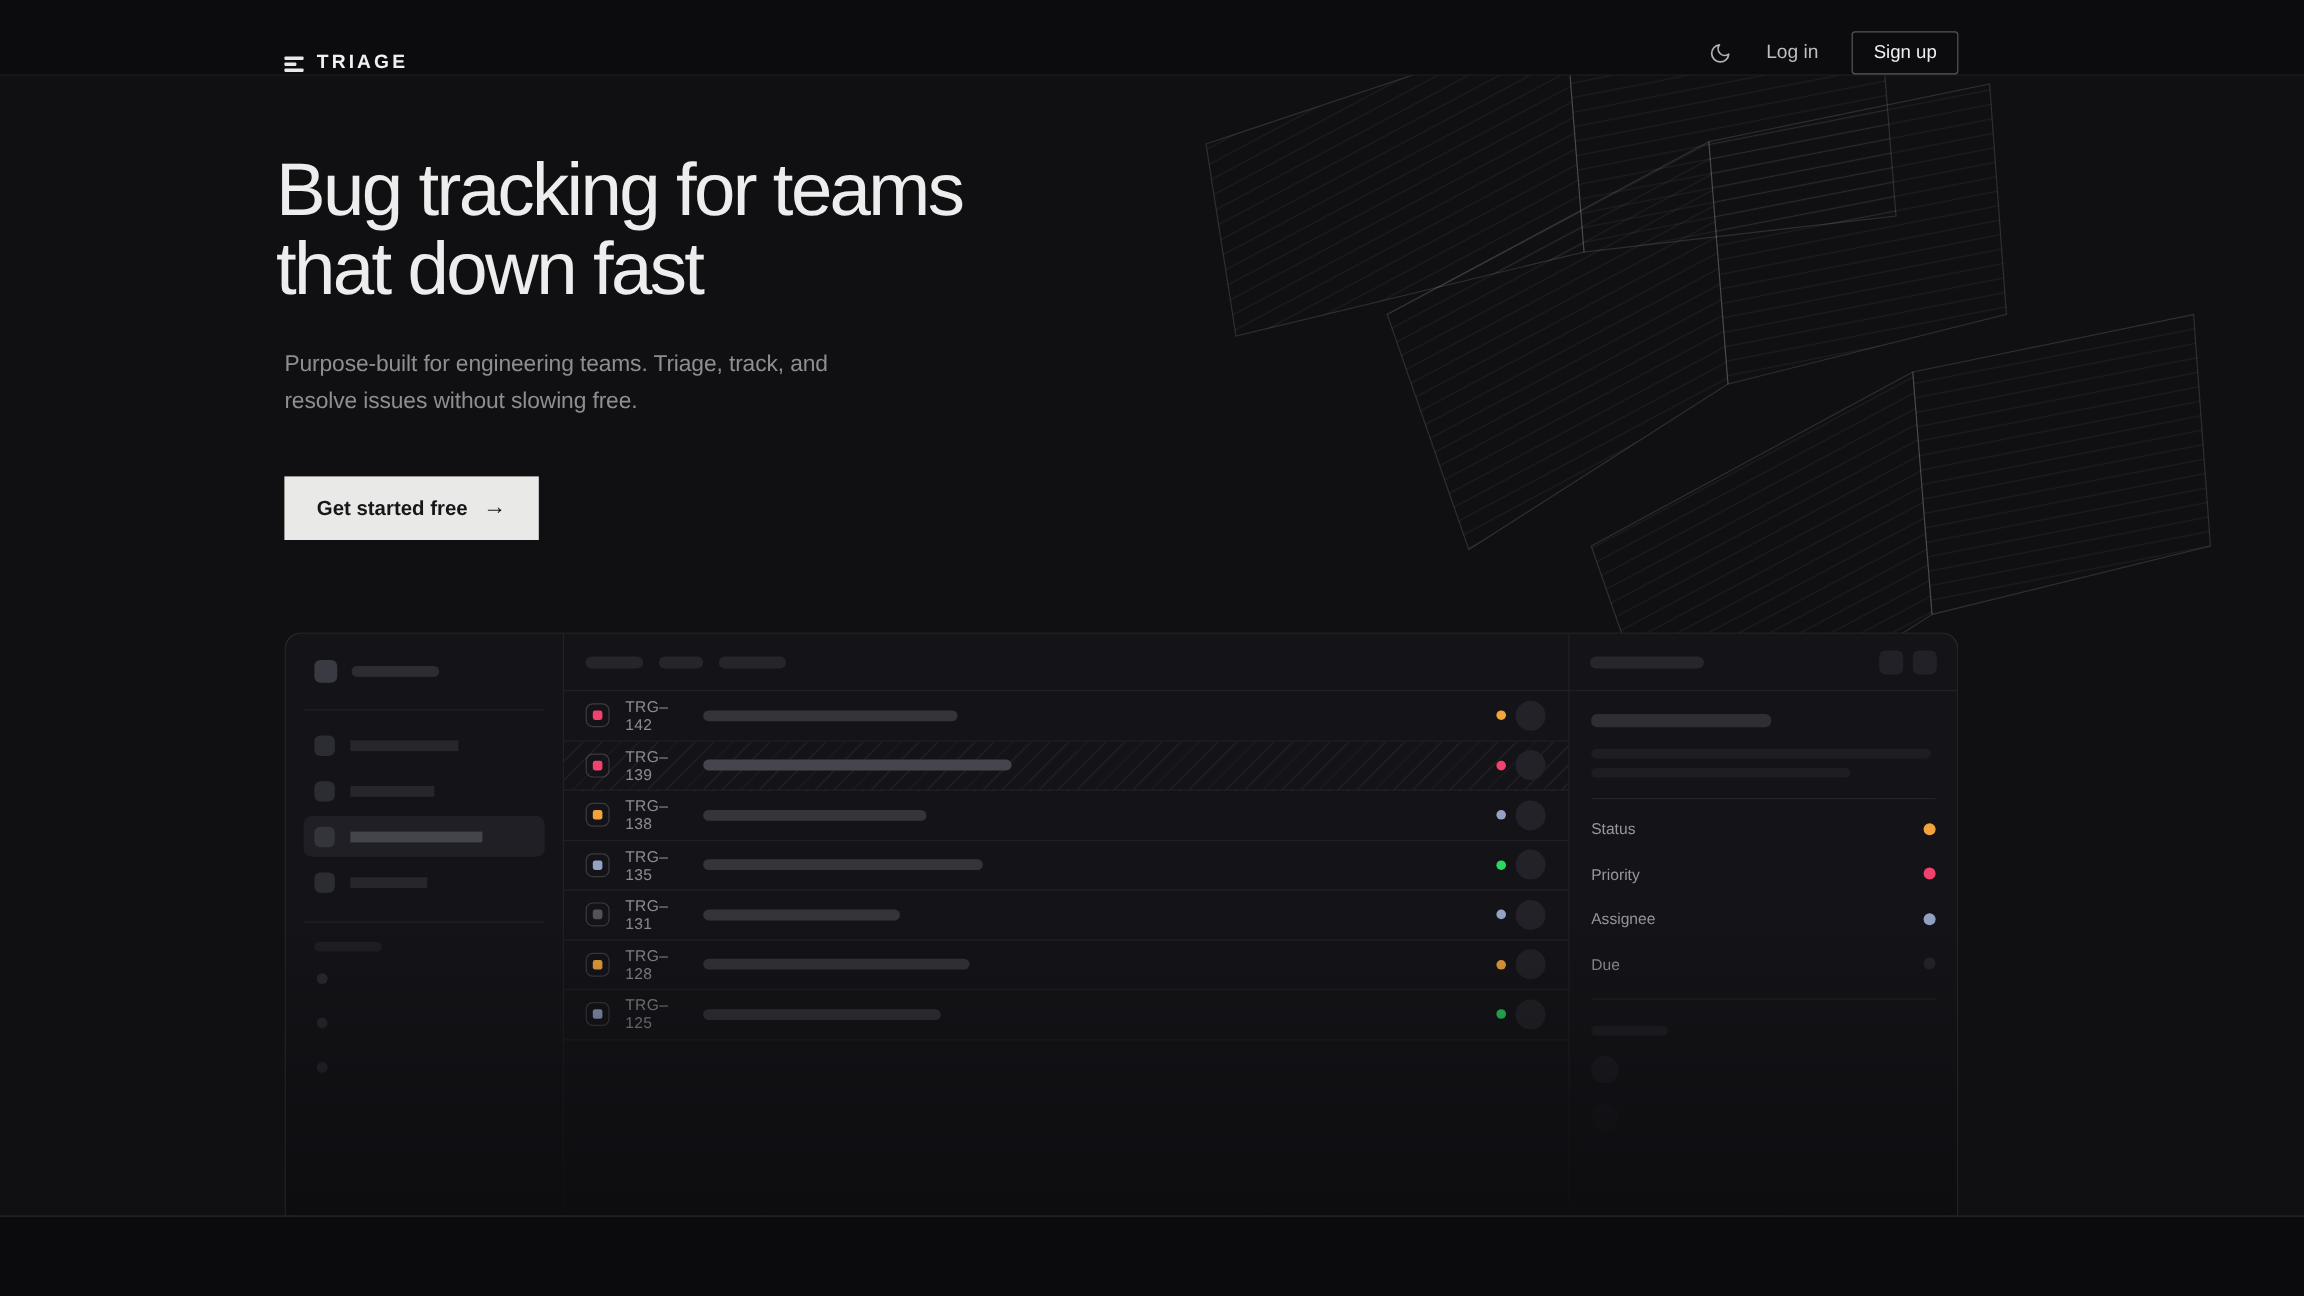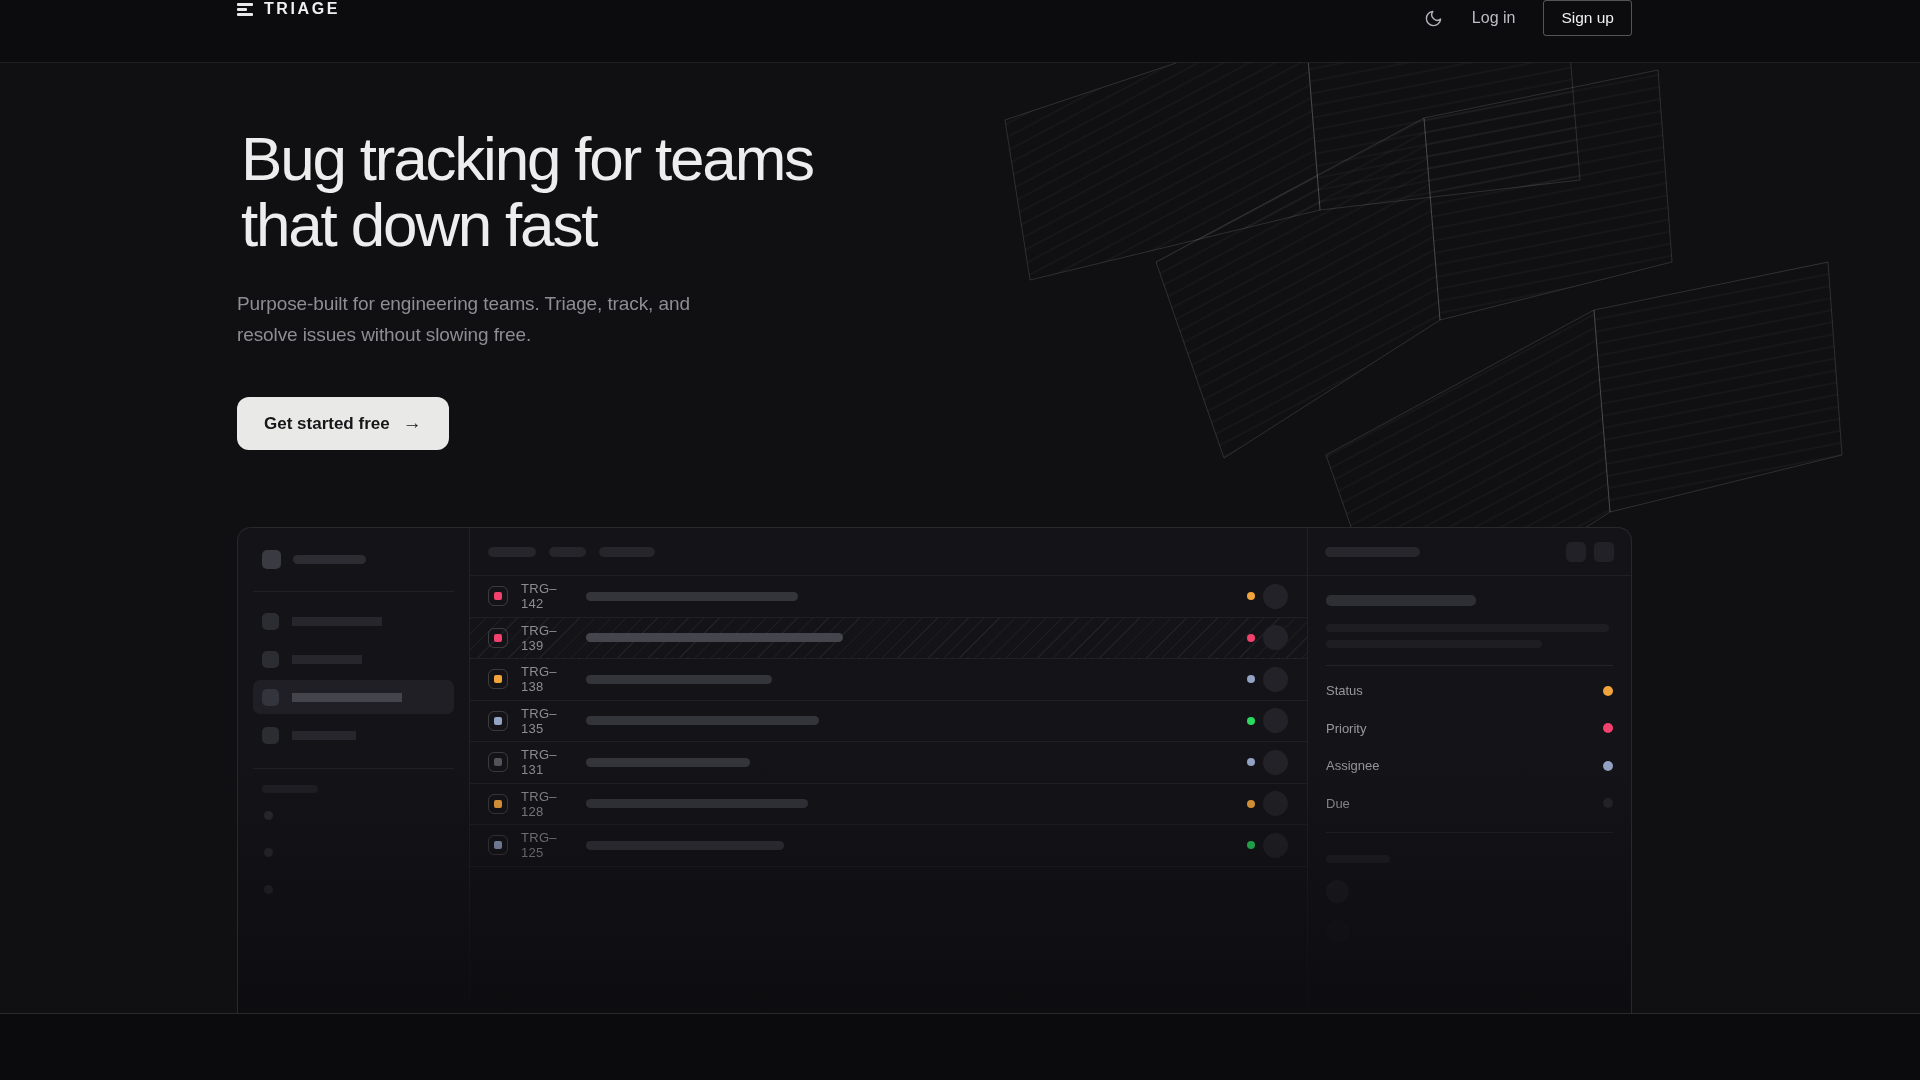--- a/index.html
+++ b/index.html
@@ -11,21 +11,21 @@
     -webkit-font-smoothing:antialiased;
   }
 
   
   .deco-svg { position:absolute; top:0; left:0; z-index:0; pointer-events:none; }
 
   
   .nav {
     position:absolute; top:0; left:0; width:1920px; height:63px; z-index:6;
     background:#0c0c0f; border-bottom:1px solid rgba(255,255,255,0.09);
-    display:flex; align-items:flex-start; justify-content:space-between;
+    display:flex; align-items:flex-end; justify-content:space-between;
     padding:0 288px 0 237px;
   }
   .brand { display:flex; align-items:center; gap:11px; cursor:pointer; }
   .brand-glyph { display:flex; flex-direction:column; gap:2px; }
   .brand-glyph i { display:block; height:3px; background:#e9e9ec; border-radius:1px; }
   .brand-glyph i:nth-child(1){ width:16px; }
   .brand-glyph i:nth-child(2){ width:10px; }
   .brand-glyph i:nth-child(3){ width:16px; }
   .brand-name { color:#f0f0f2; font-size:16px; font-weight:bold; letter-spacing:2.6px; }
   .nav-right { display:flex; align-items:center; gap:28px; }
@@ -34,29 +34,29 @@
   .signup-btn {
     color:#f0f0f3; font-size:15.5px; background:transparent;
     border:1px solid rgba(255,255,255,0.30); border-radius:3px;
     padding:8px 17px; cursor:pointer; font-family:inherit;
   }
 
   
   .hero-title {
     position:absolute; left:230px; top:126px; z-index:2;
     color:#ededee; font-size:62px; font-weight:500;
-    letter-spacing:-2.2px; line-height:66px; white-space:pre-line;margin-left:11px;
+    letter-spacing:-2.2px; line-height:66px; white-space:pre-line;
   }
   .hero-sub {
     position:absolute; left:237px; top:289px; z-index:2;
     color:#8d8d93; font-size:19px; line-height:30.5px; letter-spacing:-0.1px;
   }
   .cta-btn {
     position:absolute; left:237px; top:397px; z-index:2;
-    height:53px; padding:0 27px; border:none; border-radius:12px;
+    height:53px; padding:0 27px; border:none; border-radius:0;
     background:#e9e9e7; color:#17171a;
     font-family:inherit; font-size:17px; font-weight:600;
     display:flex; align-items:center; gap:13px; cursor:pointer;
   }
   .cta-arrow { font-size:19px; font-weight:400; line-height:1; transform:translateY(-1px); }
 
   
   .mockup {
     position:absolute; left:237px; top:527px; width:1395px; height:486px; z-index:3;
     background:#141418; border:1px solid rgba(255,255,255,0.085); border-bottom:none;

